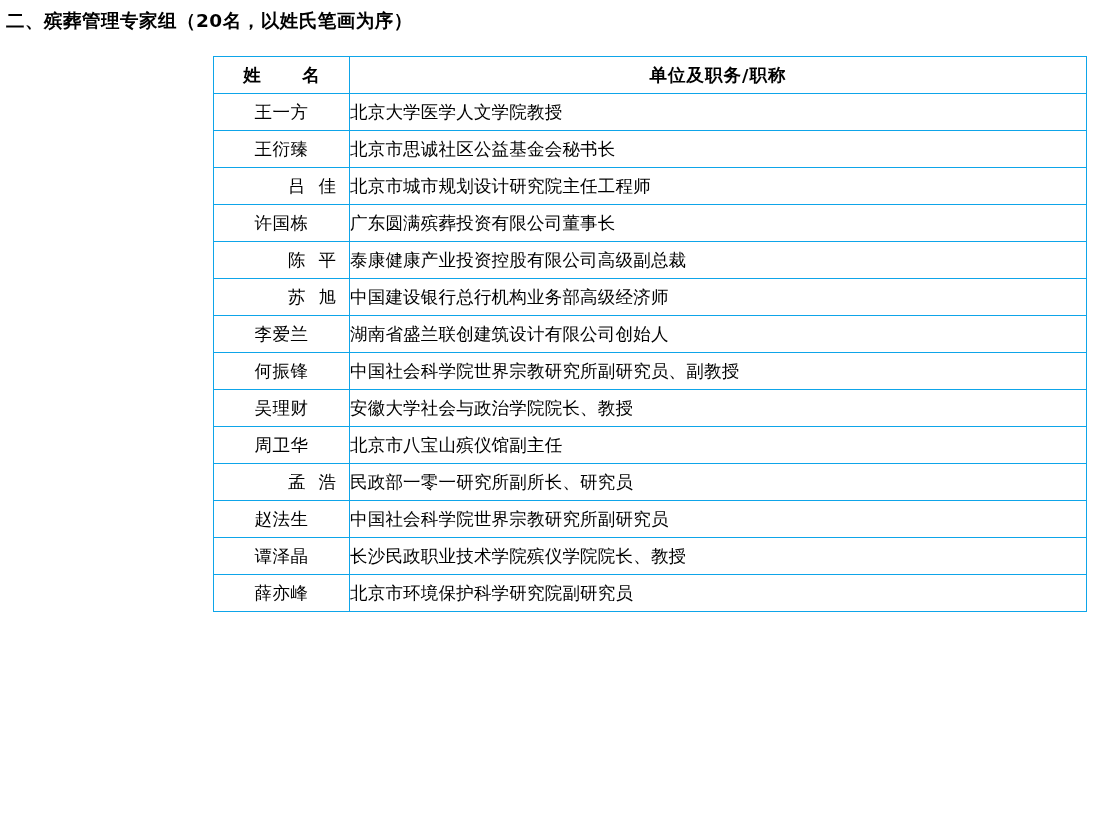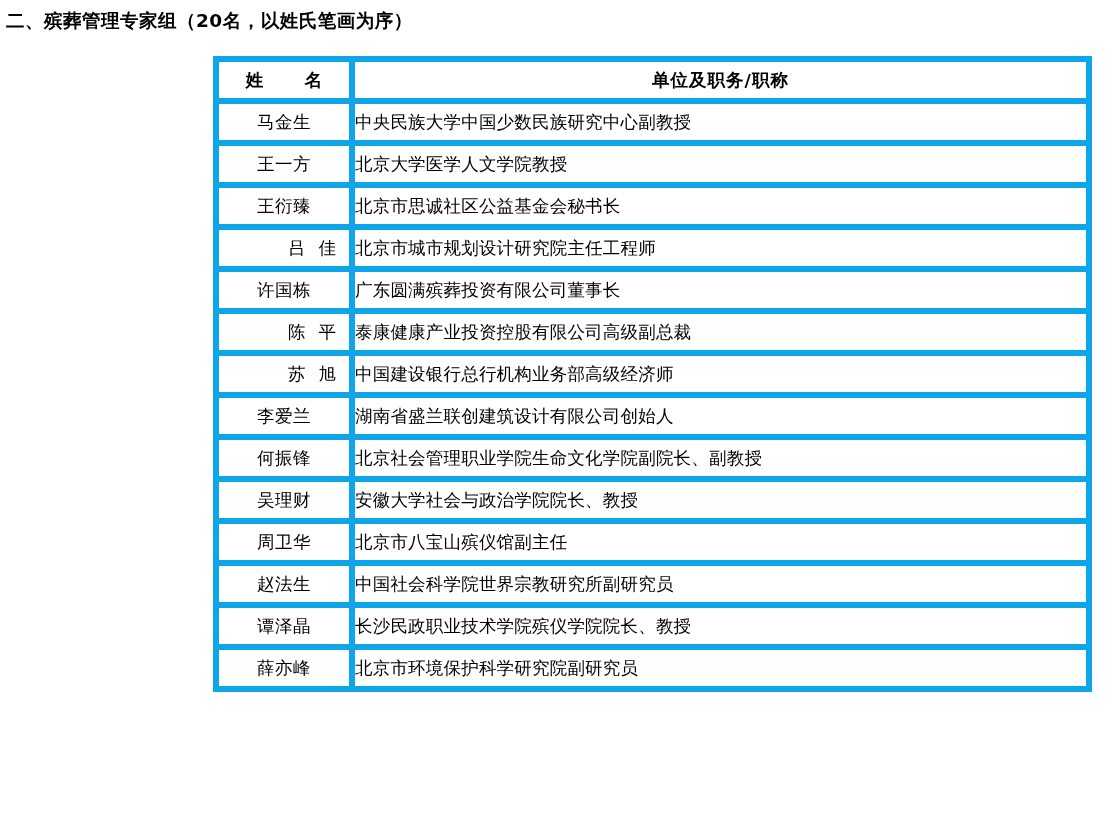--- a/index.html
+++ b/index.html
@@ -37,21 +37,21 @@
     width: 873px;
   }
   table.roster {
     border-collapse: collapse;
     table-layout: fixed;
     width: 873px;
   }
   table.roster col.c-name { width: 136px; }
   table.roster col.c-org  { width: 737px; }
   table.roster th, table.roster td {
-    border: 6px solid #0ea5e9;
+    border: 1px solid #0ea5e9;
     height: 36px;
     padding: 0;
     font-size: 17.5px;
     font-weight: normal;
     vertical-align: middle;
   }
   table.roster th {
     text-align: center;
     font-weight: bold;
     letter-spacing: 1px;
@@ -89,24 +89,20 @@
         <col class="c-org">
       </colgroup>
       <thead>
         <tr>
           <th class="h-name">姓　名</th>
           <th class="h-org">单位及职务/职称</th>
         </tr>
       </thead>
       <tbody id="roster-body">
           <tr>
-            <td class="name">马金生</td>
-            <td class="org">中央民族大学中国少数民族研究中心副教授</td>
-          </tr>
-          <tr>
             <td class="name">王一方</td>
             <td class="org">北京大学医学人文学院教授</td>
           </tr>
           <tr>
             <td class="name">王衍臻</td>
             <td class="org">北京市思诚社区公益基金会秘书长</td>
           </tr>
           <tr>
             <td class="name spaced">吕佳</td>
             <td class="org">北京市城市规划设计研究院主任工程师</td>
@@ -122,29 +118,33 @@
           <tr>
             <td class="name spaced">苏旭</td>
             <td class="org">中国建设银行总行机构业务部高级经济师</td>
           </tr>
           <tr>
             <td class="name">李爱兰</td>
             <td class="org">湖南省盛兰联创建筑设计有限公司创始人</td>
           </tr>
           <tr>
             <td class="name">何振锋</td>
-            <td class="org">北京社会管理职业学院生命文化学院副院长、副教授</td>
+            <td class="org">中国社会科学院世界宗教研究所副研究员、副教授</td>
           </tr>
           <tr>
             <td class="name">吴理财</td>
             <td class="org">安徽大学社会与政治学院院长、教授</td>
           </tr>
           <tr>
             <td class="name">周卫华</td>
             <td class="org">北京市八宝山殡仪馆副主任</td>
+          </tr>
+          <tr>
+            <td class="name spaced">孟浩</td>
+            <td class="org">民政部一零一研究所副所长、研究员</td>
           </tr>
           <tr>
             <td class="name">赵法生</td>
             <td class="org">中国社会科学院世界宗教研究所副研究员</td>
           </tr>
           <tr>
             <td class="name">谭泽晶</td>
             <td class="org">长沙民政职业技术学院殡仪学院院长、教授</td>
           </tr>
           <tr>

